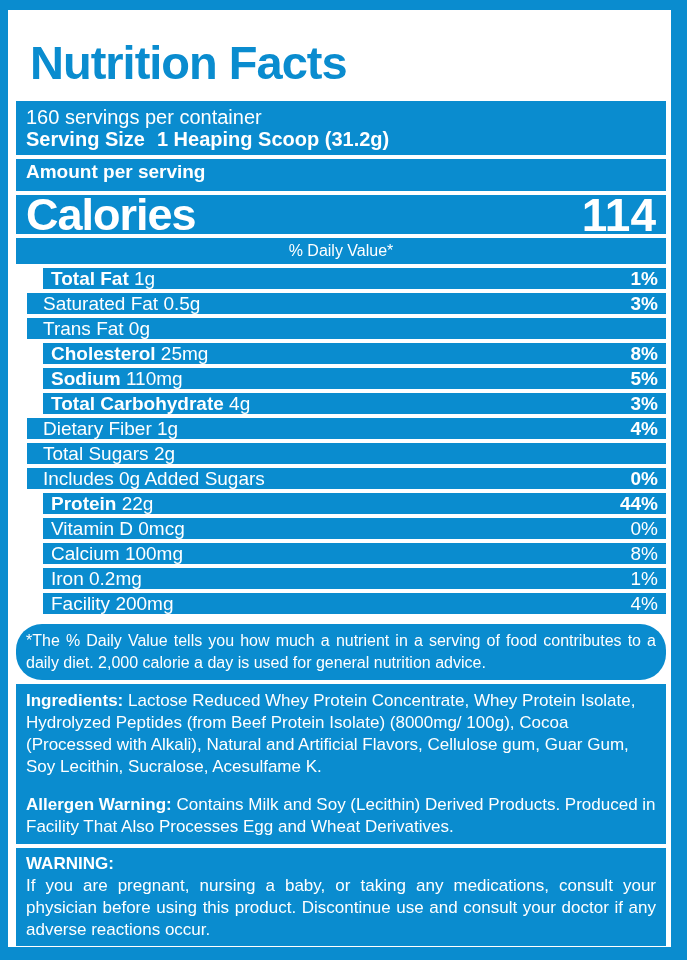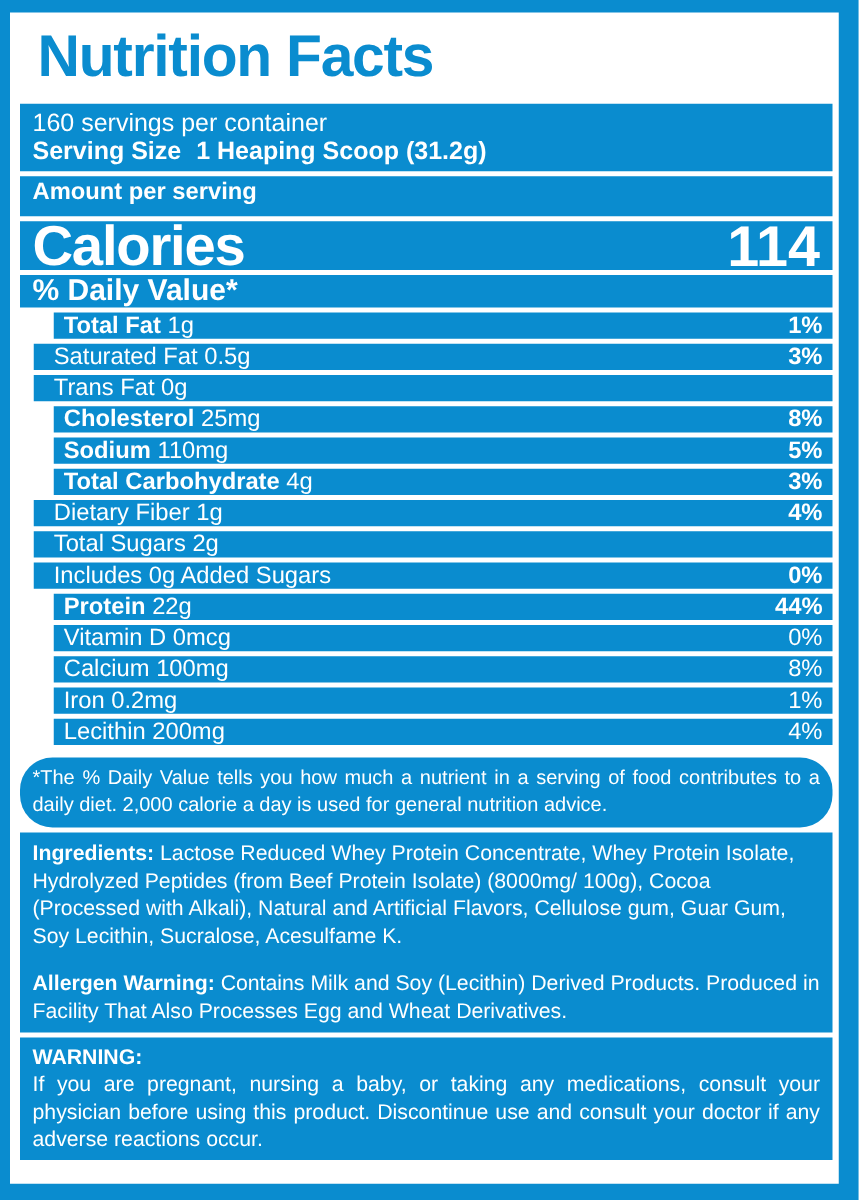--- a/index.html
+++ b/index.html
@@ -5,42 +5,42 @@
   :root{ --blue:#0a8ccf; --white:#ffffff; }
   *{ box-sizing:border-box; margin:0; padding:0; }
   html,body{ background:#ffffff; }
   body{ font-family:"Liberation Sans", sans-serif; }
   .label{
     width:687px; height:960px; background:var(--white);
     border-style:solid; border-color:var(--blue);
     border-width:10px 16px 13px 8px;
     overflow:hidden;
   }
-  .inner{ padding:3px 5px 6px 8px; height:100%; }
+  .inner{ padding:21px 5px 6px 8px; height:100%; }
   .title{
     color:var(--blue); font-weight:bold; font-size:47px; line-height:64px;
     height:66px; padding-left:14px; letter-spacing:-1px; margin-bottom:4px;
     white-space:nowrap;
   }
   .box{
     background:var(--blue); color:var(--white); margin-bottom:4px;
     padding:0 10px;
   }
   .serving-box{ padding:5px 10px; font-size:20px; line-height:22px; }
   .serving-line2{ font-weight:bold; }
   .serving-line2 .val{ margin-left:12px; }
   .amount-box{ font-weight:bold; font-size:19px; line-height:26px; height:32px; }
   .calories-box{
     display:flex; justify-content:space-between; align-items:center;
     height:39px; font-weight:bold;text-align:right;
   }
   .calories-box .cal-label{ font-size:45px; letter-spacing:-1px; }
   .calories-box .cal-value{ font-size:46px; }
   .dv-box{
-    text-align:left; font-weight:bold; font-size:24px;
+    text-align:center; font-weight:normal; font-size:16px;
     line-height:26px; height:26px;
   }
   .rows{ }
   .row{
     background:var(--blue); color:var(--white);
     height:21px; line-height:21px; font-size:19px;
     display:flex; justify-content:space-between;
     padding:0 8px; margin-bottom:4px;margin-left:27px;
   }
   .row.indent{ margin-left:11px; padding-left:16px; }
@@ -131,21 +131,21 @@
         </div>
         <div class="row">
           <span><span>Calcium</span> 100mg</span>
           <span class="pct">8%</span>
         </div>
         <div class="row">
           <span><span>Iron</span> 0.2mg</span>
           <span class="pct">1%</span>
         </div>
         <div class="row">
-          <span><span>Lecithin</span> 200mg</span>
+          <span><span>Facility</span> 200mg</span>
           <span class="pct">4%</span>
         </div>
       </div>
 
     <section class="box footnote">*The % Daily Value tells you how much a nutrient in a serving of food contributes to a daily diet. 2,000 calorie a day is used for general nutrition advice.</section>
 
     <section class="box ingredients-box">
       <p><span class="b">Ingredients:</span> <span>Lactose Reduced Whey Protein Concentrate, Whey Protein Isolate, Hydrolyzed Peptides (from Beef Protein Isolate) (8000mg/ 100g), Cocoa (Processed with Alkali), Natural and Artificial Flavors, Cellulose gum, Guar Gum, Soy Lecithin, Sucralose, Acesulfame K.</span></p>
       <p class="allergen-par"><span class="b">Allergen Warning:</span> <span>Contains Milk and Soy (Lecithin) Derived Products. Produced in Facility That Also Processes Egg and Wheat Derivatives.</span></p>
     </section>

